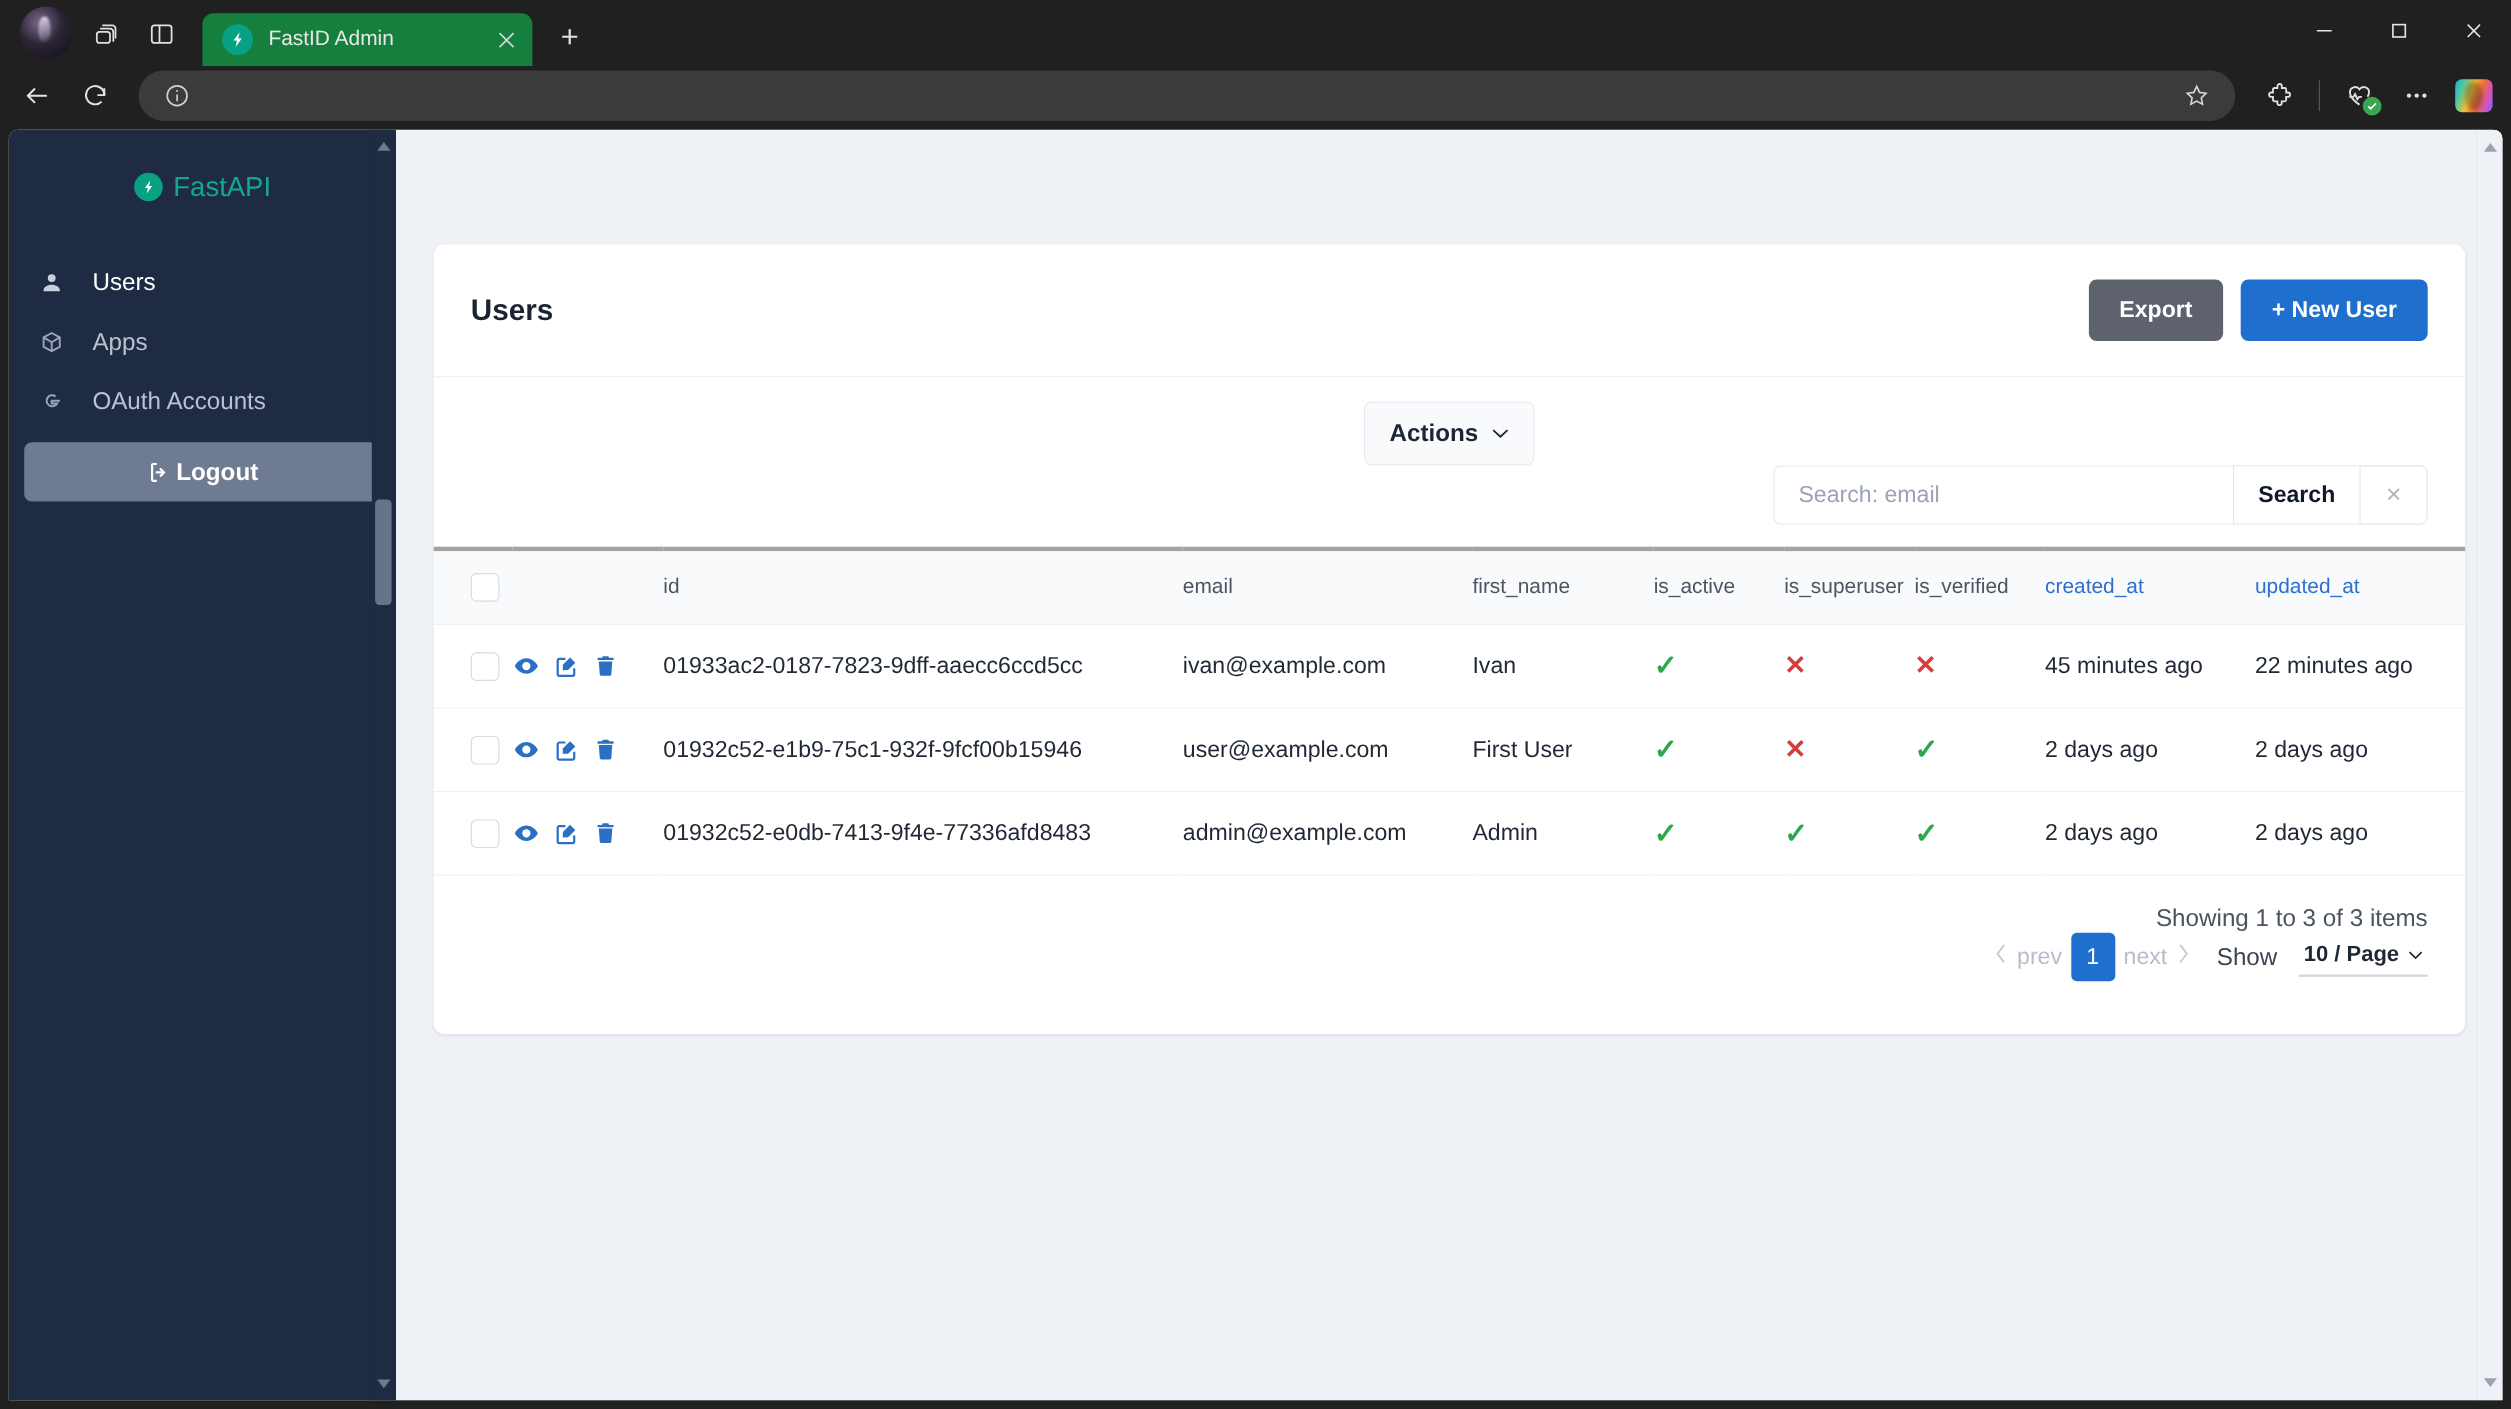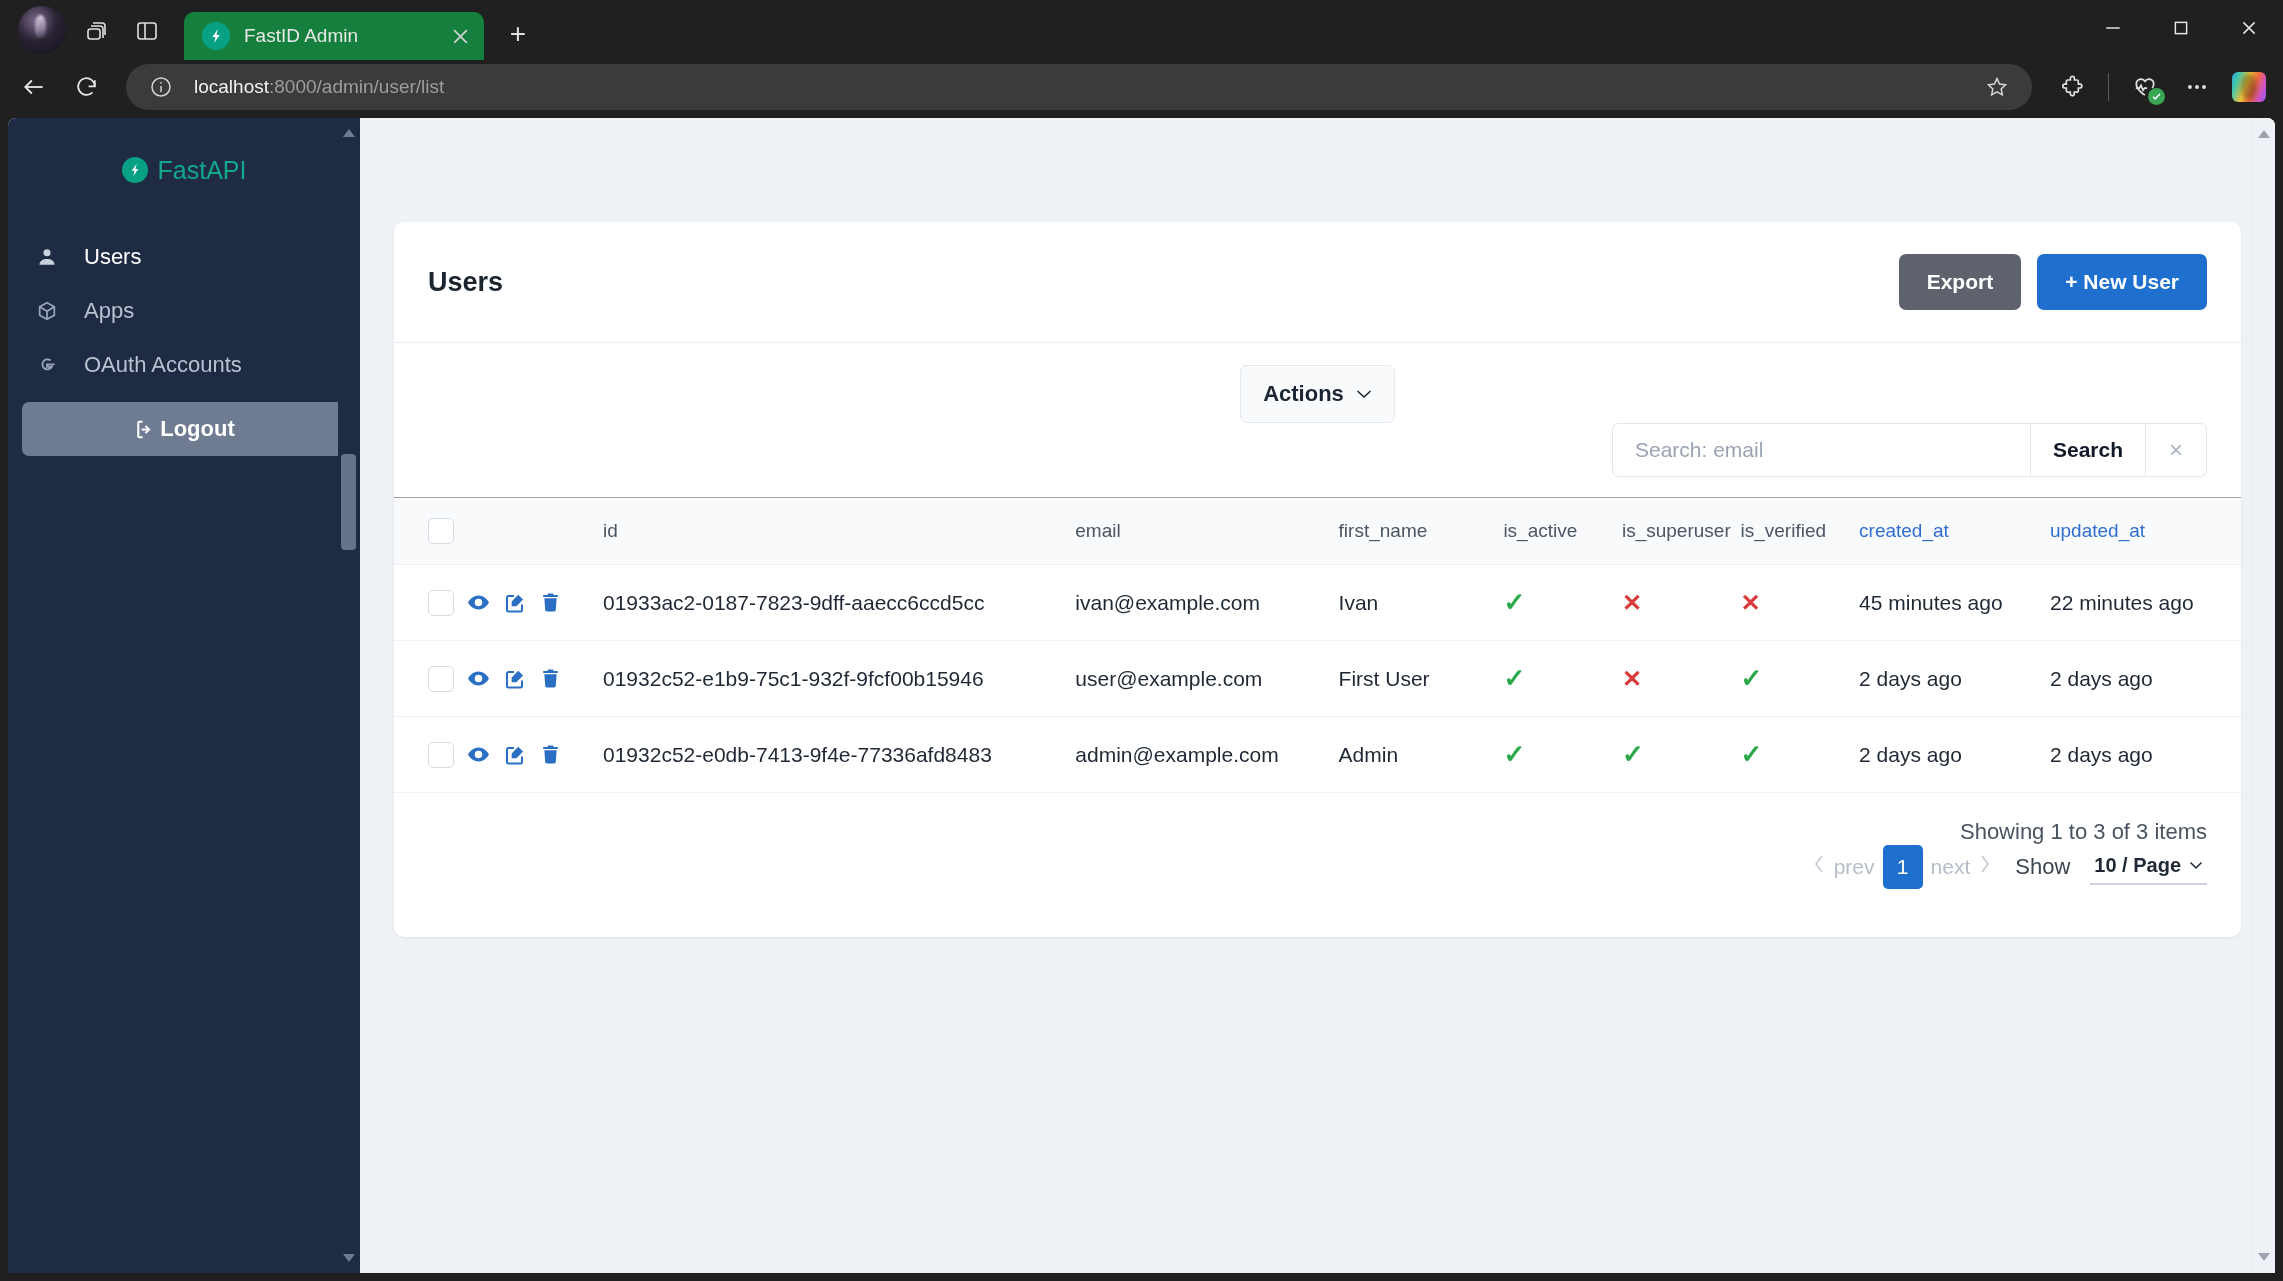--- a/index.html
+++ b/index.html
@@ -309,21 +309,21 @@
     font-family: "Liberation Sans", sans-serif;
   }
 
   
   table { width: 100%; border-collapse: collapse; }
   thead tr { background: #f9fafc; }
   thead th {
     text-align: left;
     font-size: 19px; font-weight: 400; color: #4b5564;
     padding: 20px 0;
-    border-top: 1px solid #a3a3a3;
+    border-top: 4px solid #a3a3a3;
     border-bottom: 1px solid #eceff4;
     white-space: nowrap;
   }
   thead th.sortable { color: #2f6fd0; }
   tbody td {
     font-size: 21px; color: #1f2834;
     padding: 22px 0;
     border-bottom: 1px solid #eef1f5;
     white-space: nowrap;
   }
@@ -460,21 +460,20 @@
     </div>
 
     <div class="omnibox">
       <span class="info-circle">
         <svg width="24" height="24" viewBox="0 0 24 24" fill="none" stroke="#d2d2d2" stroke-width="1.5">
           <circle cx="12" cy="12" r="9"></circle>
             <path d="M12 11v6"></path>
             <circle cx="12" cy="7.8" r="0.9" fill="#d2d2d2" stroke="none"></circle>
         </svg>
       </span>
-      <span class="url"><span class="host">localhost</span><span>:8000/admin/user/list</span></span>
       <span class="star-btn">
         <svg width="24" height="24" viewBox="0 0 24 24" fill="none" stroke="#d6d6d6" stroke-width="1.5">
           <path d="M12 3.6l2.6 5.4 5.9.8-4.3 4.1 1.1 5.9-5.3-2.9-5.3 2.9 1.1-5.9L3.5 9.8l5.9-.8z"></path>
         </svg>
       </span>
     </div>
 
     <div class="tb-btn">
       <svg width="25" height="25" viewBox="0 0 24 24" fill="none" stroke="#e0e0e0" stroke-width="1.6">
         <path d="M10 3.2a1.9 1.9 0 0 1 3.8 0v1.6h2.5a1.3 1.3 0 0 1 1.3 1.3v2.6h1.5a1.9 1.9 0 0 1 0 3.8H17.6v2.6a1.3 1.3 0 0 1-1.3 1.3h-2.6v1.5a1.9 1.9 0 0 1-3.8 0V16.4H7.4a1.3 1.3 0 0 1-1.3-1.3v-2.6H4.6a1.9 1.9 0 0 1 0-3.8h1.5V6.1A1.3 1.3 0 0 1 7.4 4.8H10z"></path>

